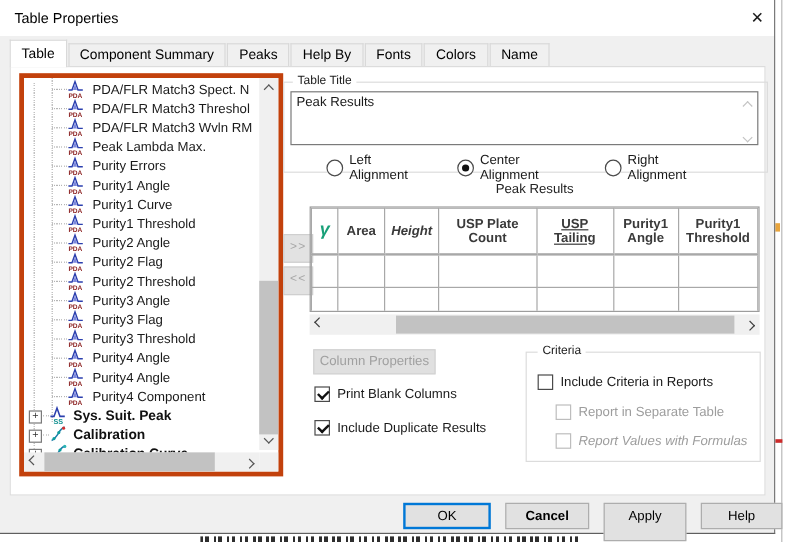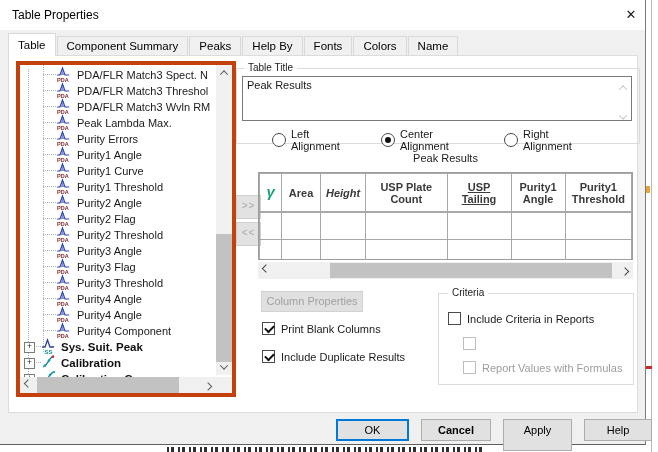--- a/index.html
+++ b/index.html
@@ -98,21 +98,21 @@
   .cbox{width:13px;height:13px;border:1px solid #4a4a4a;background:#fff;margin-right:6px;flex:none;
         position:relative;box-sizing:border-box;}
   .cb-row.checked .cbox::after{content:"";position:absolute;left:2px;top:2px;width:7px;height:4px;
         border-left:2px solid #111;border-bottom:2px solid #111;transform:rotate(-45deg);}
   .cb-row.disabled .cbox{border-color:#bdbdbd;}
   .cb-row.disabled{color:#9d9d9d;}
   .cb-print{left:262px;top:322px;} .cb-dup{left:262px;top:350px;}
   
   .gb-crit{left:438px;top:293px;width:194px;height:90px;}
   .gl-crit{left:448px;top:287px;}
-  .cb-crit1{left:448px;top:312px;} .cb-crit2{left:463px;top:337px;} .cb-crit3{left:463px;top:361px;}
+  .cb-crit1{left:448px;top:312px;} .cb-crit2{left:463px;top:337px;} .cb-crit3{left:463px;top:361px;font-style:italic;}
   
   .btn-ok{left:336px;top:419px;width:73px;height:22px;line-height:18px;border:2px solid #0078d7;}
   .btn-cancel{left:421px;top:419px;width:70px;height:22px;line-height:20px;font-weight:bold;}
   .btn-apply{left:503px;top:419px;width:69px;height:32px;line-height:20px;}
   .btn-help{left:584px;top:419px;width:68px;height:22px;line-height:20px;}
 </style>
 </head>
 <body>
 
 <div class="screen">
@@ -430,20 +430,21 @@
     </div>
 
     <div class="groupbox gb-crit"></div>
     <div class="grouplabel gl-crit">Criteria</div>
     <div class="cb-row cb-crit1">
       <span class="cbox"></span>
       <span>Include Criteria in Reports</span>
     </div>
     <div class="cb-row cb-crit2 disabled">
       <span class="cbox"></span>
+      <span>Report in Separate Table</span>
     </div>
     <div class="cb-row cb-crit3 disabled">
       <span class="cbox"></span>
       <span>Report Values with Formulas</span>
     </div>
 
     <div class="btn btn-ok">OK</div>
     <div class="btn btn-cancel">Cancel</div>
     <div class="btn btn-apply">Apply</div>
     <div class="btn btn-help">Help</div>

